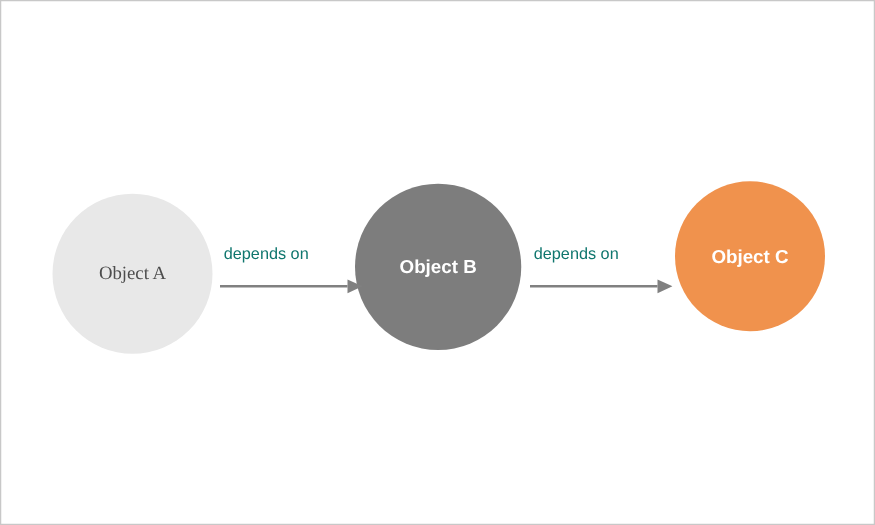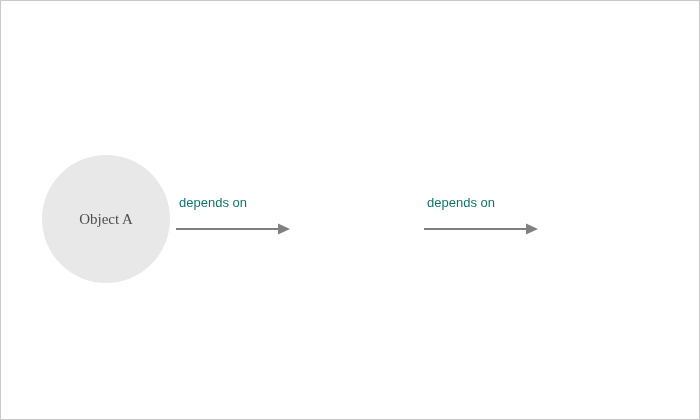--- a/index.html
+++ b/index.html
@@ -95,21 +95,27 @@
 </style>
 </head>
 <body>
 
 <div id="canvas">
 
   <div class="node" id="node-a">
     <span class="node-label">Object A</span>
   </div>
 
+  <div class="node" id="node-b">
+    <span class="node-label">Object B</span>
+  </div>
 
+  <div class="node" id="node-c">
+    <span class="node-label">Object C</span>
+  </div>
 
   <div class="edge" id="edge-ab">
     <svg width="114" height="20" viewBox="0 0 114 20">
       <line x1="0" y1="10" x2="102" y2="10" stroke="#808080" stroke-width="2"></line>
       <polygon points="102,4.5 114,10 102,15.5" fill="#808080"></polygon>
     </svg>
   </div>
 
   <div class="edge" id="edge-bc">
     <svg width="114" height="20" viewBox="0 0 114 20">

